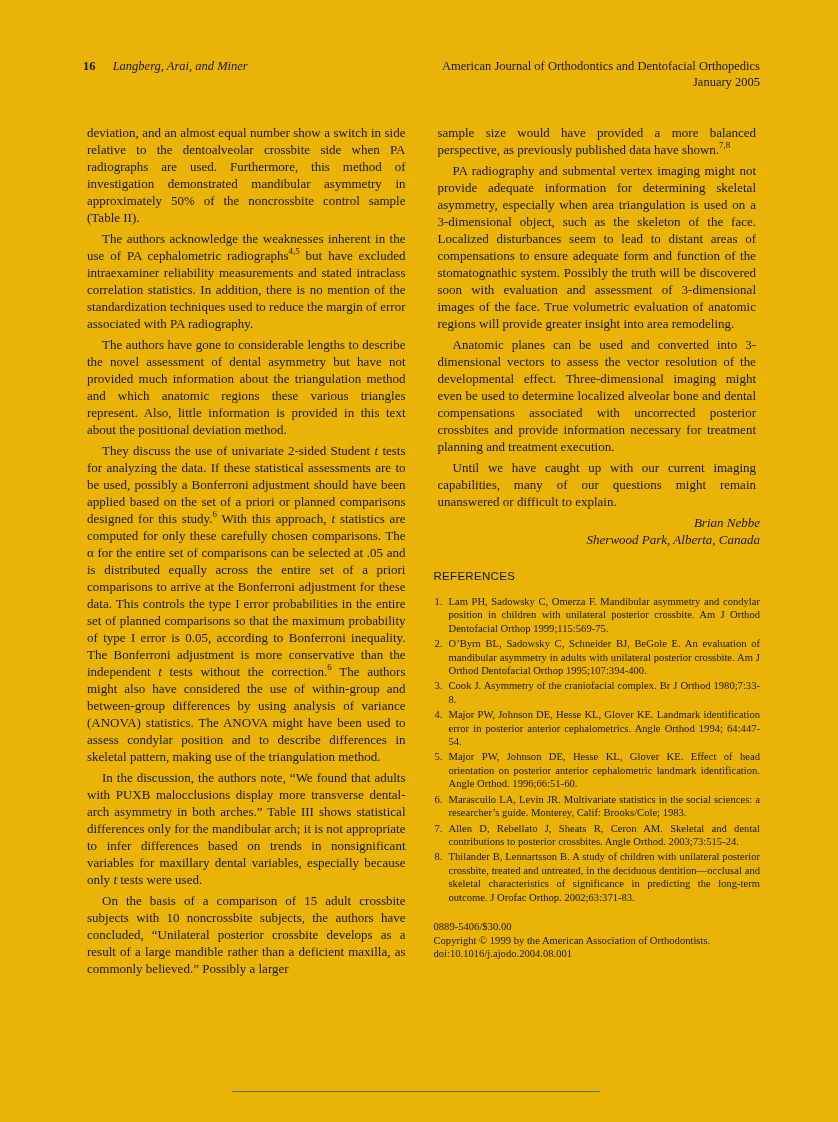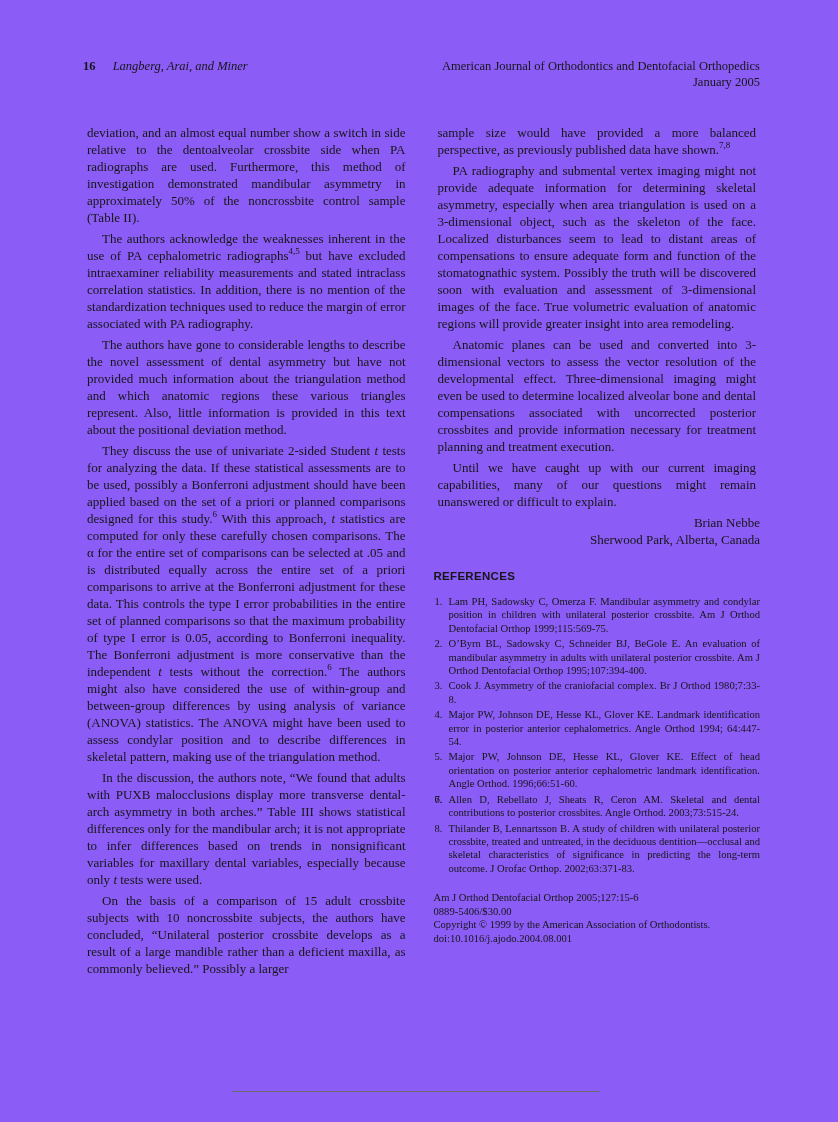--- a/index.html
+++ b/index.html
@@ -1,21 +1,21 @@
 <!DOCTYPE html>
 <html><head>
 <meta charset="utf-8">
 <style>
   html, body { margin: 0; padding: 0; background: #e9e9e9; }
   .page {
     position: relative;
     width: 838px;
     height: 1122px;
     margin: 0 auto;
-    background: #8b5cf6;
+    background: #eab308;
     box-sizing: border-box;
     padding: 58px 78px 0 83px;
     overflow: hidden;
     font-family: "Liberation Serif", serif;
     color: #161616;
   }
   .page-header {
     display: flex;
     justify-content: space-between;
     align-items: flex-start;
@@ -28,26 +28,26 @@
   .running-authors { font-style: italic; }
   .header-right { text-align: right; }
 
   .columns { display: flex; gap: 24px; }
   .col { width: 327px; font-size: 13px; line-height: 17px; }
 
   .para { margin: 4px; text-align: justify; text-indent: 15px; }
   .para.noindent { text-indent: 0; }
   .para sup { font-size: 9px; line-height: 0; position: relative; top: -1px; vertical-align: super; }
 
-  .signature { text-align: right; margin-top: 4px; line-height: 17px; }
+  .signature { text-align: right; font-style: italic; margin-top: 4px; line-height: 17px; }
 
   .ref-heading {
     font-family: "Liberation Sans", sans-serif;
     font-size: 11.5px;
-    font-weight: bold;
+    font-weight: normal;
     letter-spacing: 0.3px;
     margin: 20px 0 10px 0;
   }
   .refs { list-style: none; margin: 0; padding: 0; font-size: 10.6px; line-height: 13.4px; }
   .ref { position: relative; padding-left: 15px; text-align: justify; margin-bottom: 2px; }
   .ref .num { position: absolute; left: 1px; }
 
   .footer { margin-top: 16px; font-size: 10.6px; line-height: 13.6px; }
 
   .bottom-line {
@@ -115,33 +115,33 @@
         <li class="ref">
           <span class="num">4.</span>
           <span>Major PW, Johnson DE, Hesse KL, Glover KE. Landmark identification error in posterior anterior cephalometrics. Angle Orthod 1994; 64:447-54.</span>
         </li>
         <li class="ref">
           <span class="num">5.</span>
           <span>Major PW, Johnson DE, Hesse KL, Glover KE. Effect of head orientation on posterior anterior cephalometric landmark identification. Angle Orthod. 1996;66:51-60.</span>
         </li>
         <li class="ref">
           <span class="num">6.</span>
+          <span>Marascuilo LA, Levin JR. Multivariate statistics in the social sciences: a researcher’s guide. Monterey, Calif: Brooks/Cole; 1983.</span>
         </li>
         <li class="ref">
           <span class="num">7.</span>
           <span>Allen D, Rebellato J, Sheats R, Ceron AM. Skeletal and dental contributions to posterior crossbites. Angle Orthod. 2003;73:515-24.</span>
         </li>
         <li class="ref">
           <span class="num">8.</span>
           <span>Thilander B, Lennartsson B. A study of children with unilateral posterior crossbite, treated and untreated, in the deciduous dentition—occlusal and skeletal characteristics of significance in predicting the long-term outcome. J Orofac Orthop. 2002;63:371-83.</span>
         </li>
       </ol>
 
       <div class="footer">
-        <div>Am J Orthod Dentofacial Orthop 2005;127:15-6</div>
         <div>0889-5406/$30.00</div>
         <div>Copyright © 1999 by the American Association of Orthodontists.</div>
         <div>doi:10.1016/j.ajodo.2004.08.001</div>
       </div>
     </section>
 
   </main>
 
   <div class="bottom-line"></div>
 

